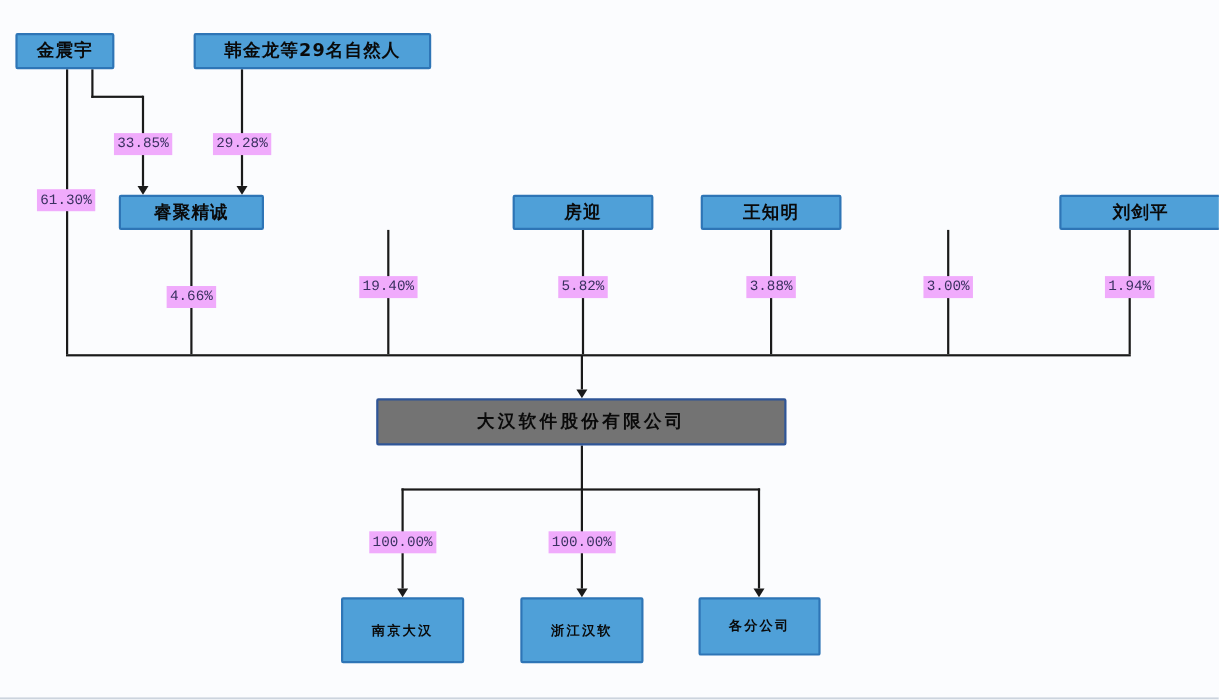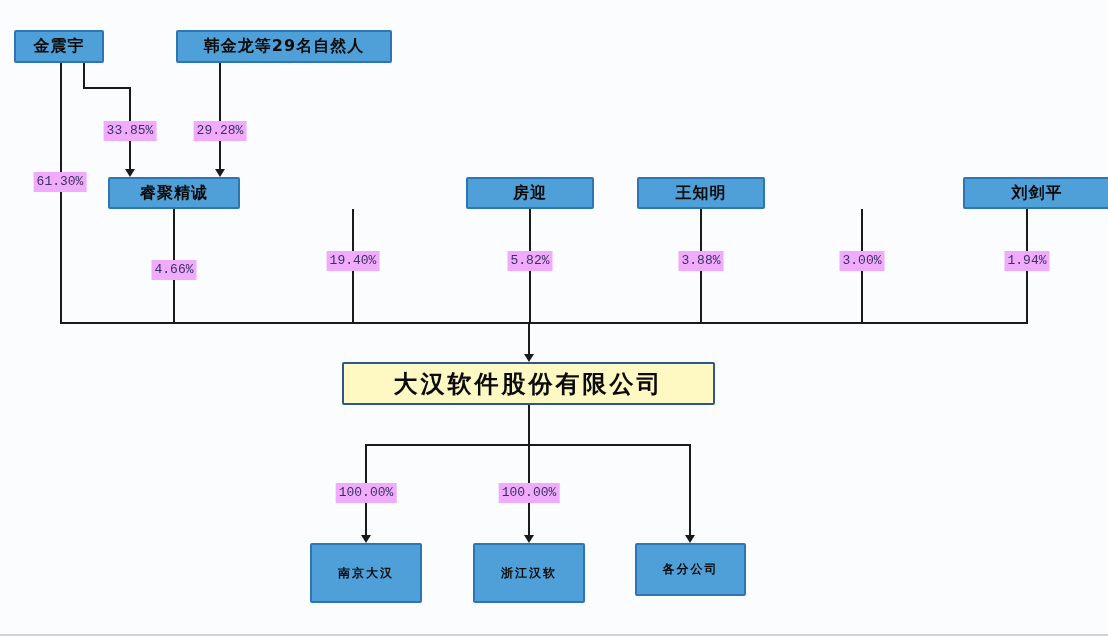--- a/index.html
+++ b/index.html
@@ -15,22 +15,22 @@
     background:#4FA0D8;
     border:2px solid #2E75B6;
     border-radius:2px;
     display:flex;align-items:center;justify-content:center;
     font-weight:bold;color:#0a0a0a;font-size:16px;
     box-sizing:border-box;
     z-index:3;
     letter-spacing:1px;
   }
   .node.company{
-    background:#fef9c3;border-color:#2F5597;
-    font-size:24px;letter-spacing:3px;
+    background:#737373;border-color:#2F5597;
+    font-size:16px;letter-spacing:3px;
   }
   .node.sub{font-size:12px;letter-spacing:2px;}
   .vline,.hline{position:absolute;background:#1a1a1a;z-index:1;}
   .vline{width:2px;}
   .hline{height:2px;}
   .arrow{
     position:absolute;width:0;height:0;z-index:2;
     border-left:5px solid transparent;border-right:5px solid transparent;
     border-top:8px solid #1a1a1a;
   }

